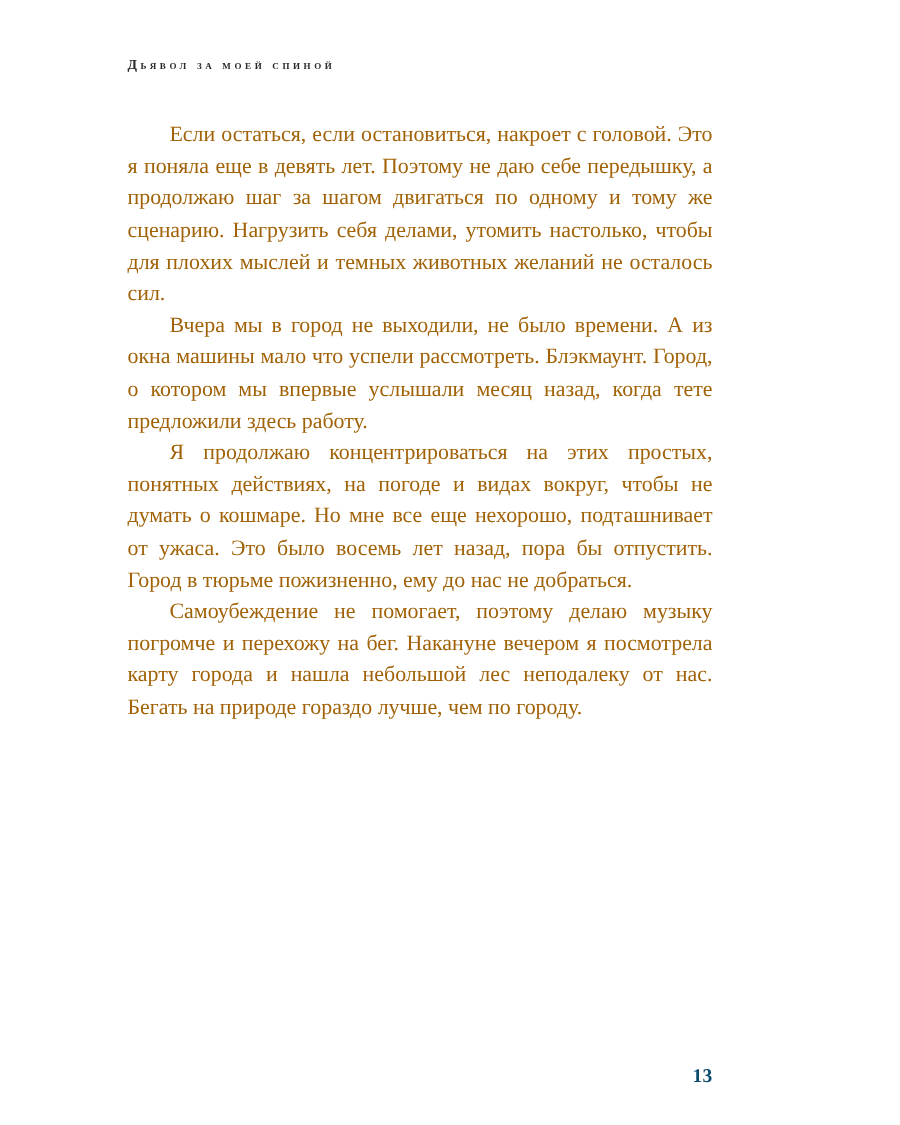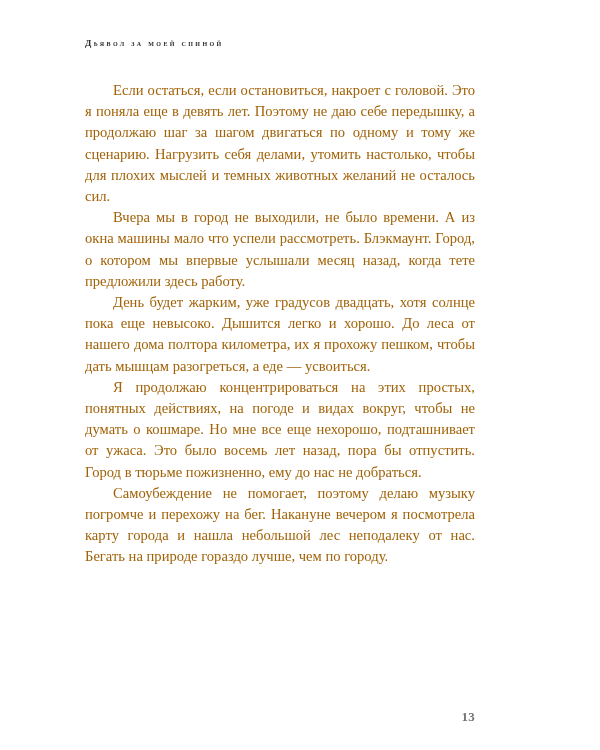--- a/index.html
+++ b/index.html
@@ -63,34 +63,33 @@
 
   
   .folio {
     position: absolute;
     left: 0;
     top: 709px;
     width: 475px;
     text-align: right;
     font-size: 13px;
     font-weight: 700;
-    color: #737373;
+    color: #0c4a6e;
     letter-spacing: 0.2px;
   }
 </style>
 </head>
 <body>
 
 <div class="page">
 
   <div class="running-head">Дьявол за моей спиной</div>
 
   <div class="text-column">
     <p class="para">Если остаться, если остановиться, накроет с головой. Это я поняла еще в девять лет. Поэтому не даю себе передышку, а продолжаю шаг за шагом двигаться по одному и тому же сценарию. Нагрузить себя делами, утомить настолько, чтобы для плохих мыслей и темных животных желаний не осталось сил.</p>
     <p class="para">Вчера мы в город не выходили, не было времени. А из окна машины мало что успели рассмотреть. Блэкмаунт. Город, о котором мы впервые услышали месяц назад, когда тете предложили здесь работу.</p>
-    <p class="para">День будет жарким, уже градусов двадцать, хотя солнце пока еще невысоко. Дышится легко и хорошо. До леса от нашего дома полтора километра, их я прохожу пешком, чтобы дать мышцам разогреться, а еде — усвоиться.</p>
     <p class="para">Я продолжаю концентрироваться на этих простых, понятных действиях, на погоде и видах вокруг, чтобы не думать о кошмаре. Но мне все еще нехорошо, подташнивает от ужаса. Это было восемь лет назад, пора бы отпустить. Город в тюрьме пожизненно, ему до нас не добраться.</p>
     <p class="para">Самоубеждение не помогает, поэтому делаю музыку погромче и перехожу на бег. Накануне вечером я посмотрела карту города и нашла небольшой лес неподалеку от нас. Бегать на природе гораздо лучше, чем по городу.</p>
   </div>
 
   <div class="folio">13</div>
 
 </div>
 
 </body></html>

